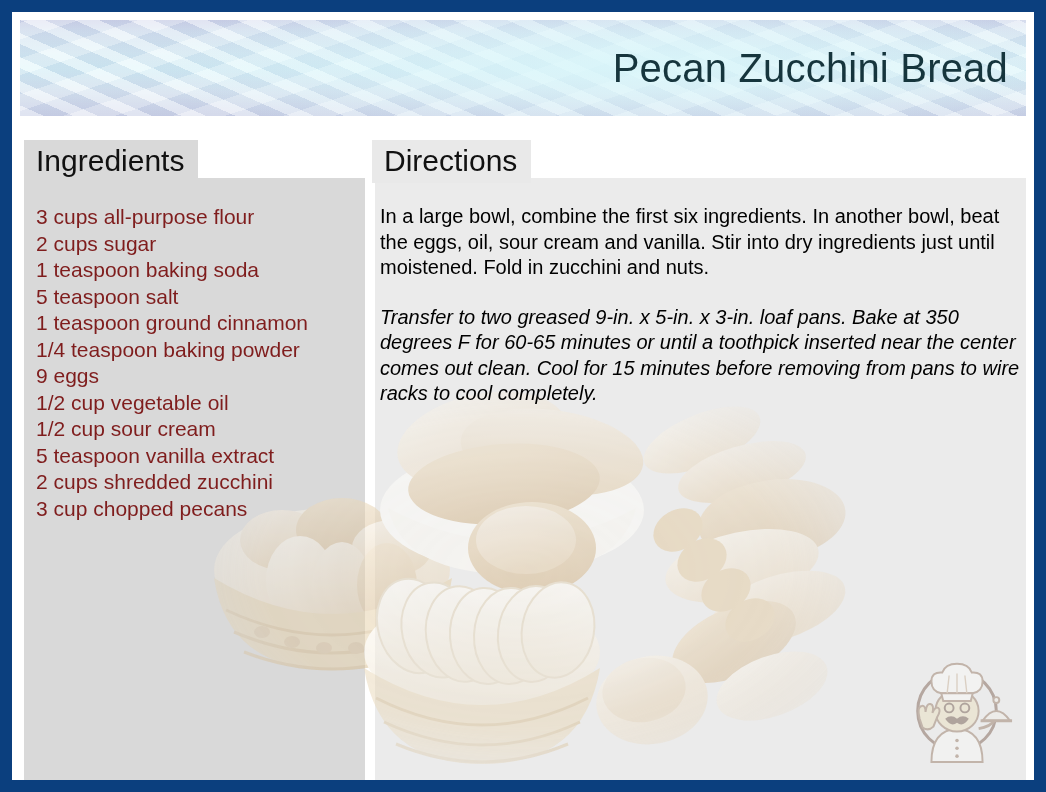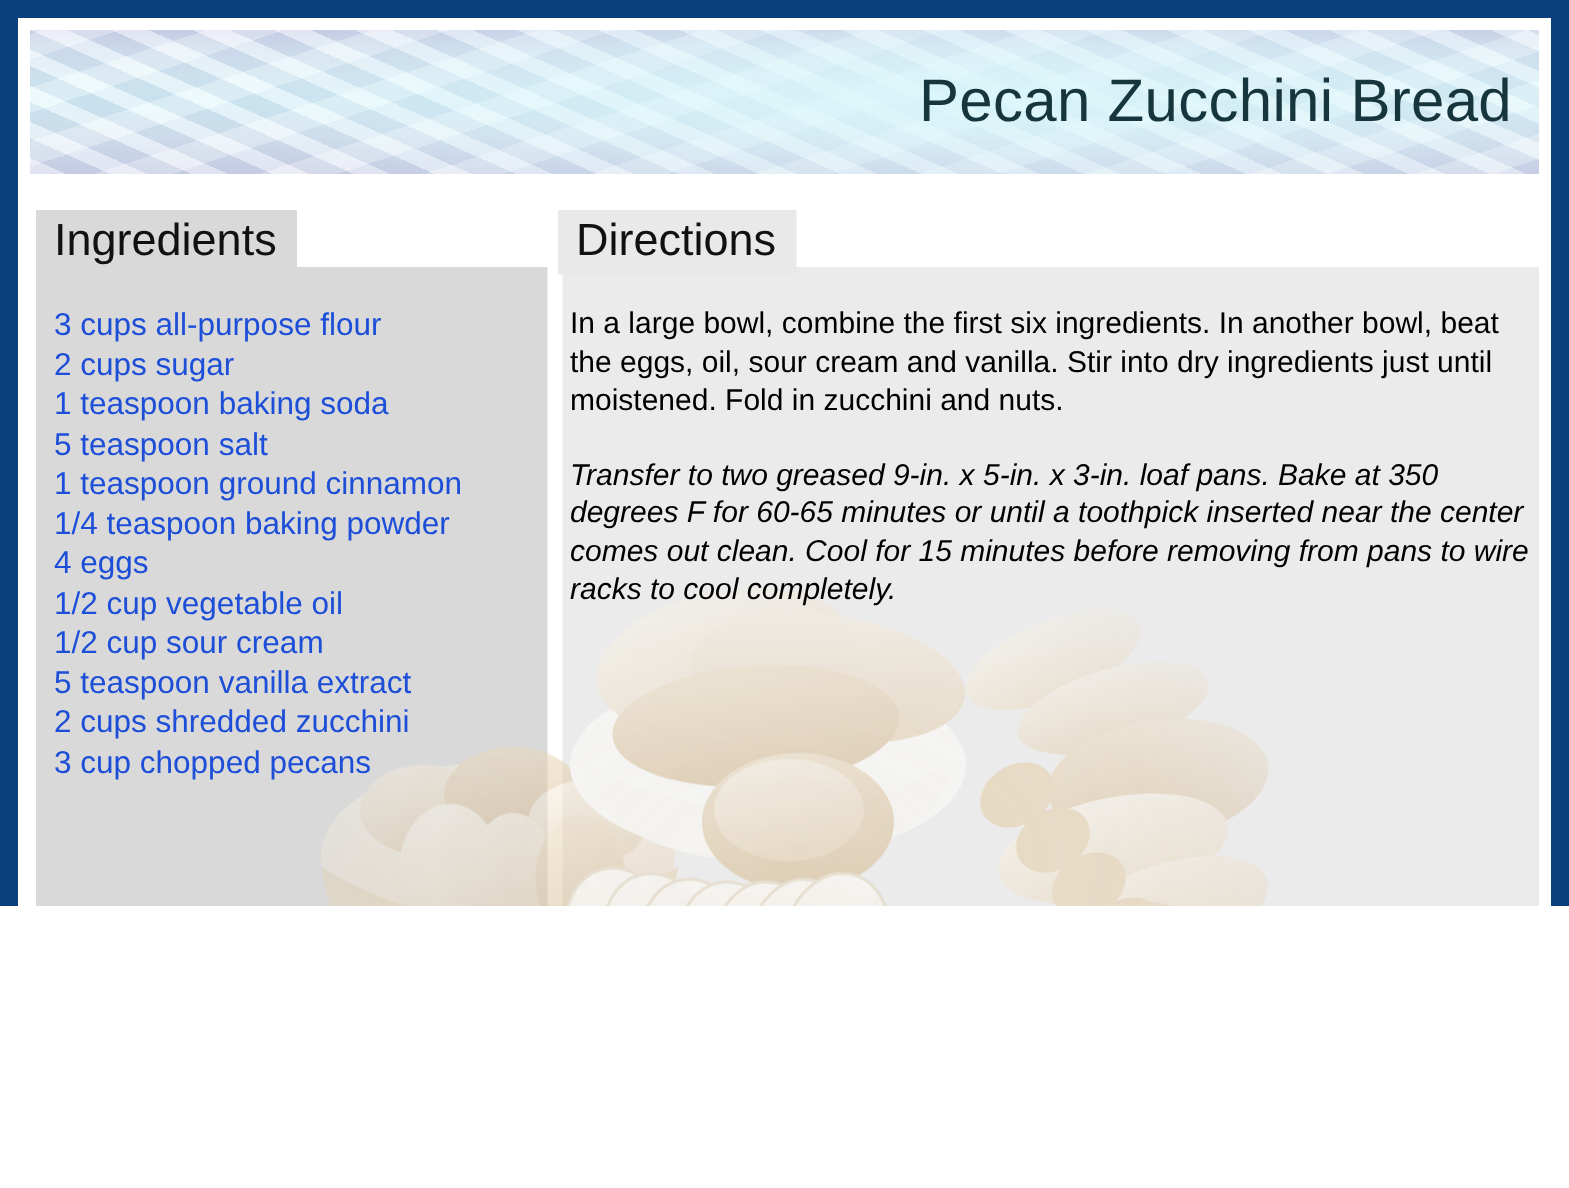--- a/index.html
+++ b/index.html
@@ -7,21 +7,21 @@
     padding: 0;
     background: #ffffff;
   }
   body {
     font-family: "Liberation Sans", sans-serif;
   }
 
   #card {
     position: relative;
     width: 1046px;
-    height: 604px;
+    height: 792px;
     overflow: hidden;
     background: #0b3f7e;
     box-sizing: border-box;
   }
 
   
   #page {
     position: absolute;
     left: 12px;
     top: 12px;
@@ -136,21 +136,21 @@
   #ingredients-list {
     position: absolute;
     left: 24px;
     top: 192px;
     width: 330px;
     z-index: 5;
   }
   #ingredients-list .ing {
     font-size: 21px;
     line-height: 26.5px;
-    color: #1d4ed8;
+    color: #7f1d1d;
     white-space: nowrap;
   }
 
   #directions-body {
     position: absolute;
     left: 368px;
     top: 192px;
     width: 640px;
     z-index: 5;
   }
@@ -303,21 +303,21 @@
     <div class="tab" id="tab-ingredients">Ingredients</div>
     <div class="tab" id="tab-directions">Directions</div>
 
     <div id="ingredients-list">
       <div class="ing">3 cups all-purpose flour</div>
       <div class="ing">2 cups sugar</div>
       <div class="ing">1 teaspoon baking soda</div>
       <div class="ing">5 teaspoon salt</div>
       <div class="ing">1 teaspoon ground cinnamon</div>
       <div class="ing">1/4 teaspoon baking powder</div>
-      <div class="ing">4 eggs</div>
+      <div class="ing">9 eggs</div>
       <div class="ing">1/2 cup vegetable oil</div>
       <div class="ing">1/2 cup sour cream</div>
       <div class="ing">5 teaspoon vanilla extract</div>
       <div class="ing">2 cups shredded zucchini</div>
       <div class="ing">3 cup chopped pecans</div>
     </div>
 
     <div id="directions-body">
       <p>In a large bowl, combine the first six ingredients. In another bowl, beat the eggs, oil, sour cream and vanilla. Stir into dry ingredients just until moistened. Fold in zucchini and nuts.</p>
       <p>Transfer to two greased 9-in. x 5-in. x 3-in. loaf pans. Bake at 350 degrees F for 60-65 minutes or until a toothpick inserted near the center comes out clean. Cool for 15 minutes before removing from pans to wire racks to cool completely.</p>

